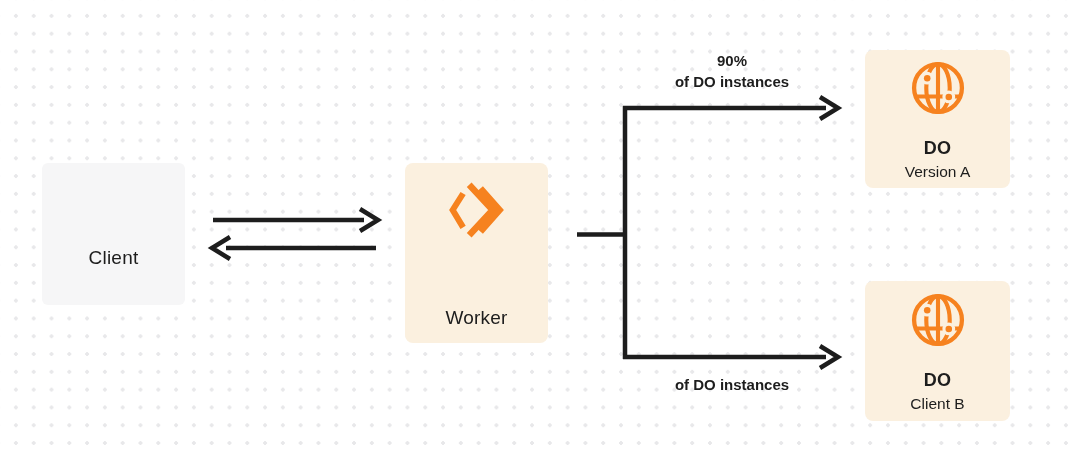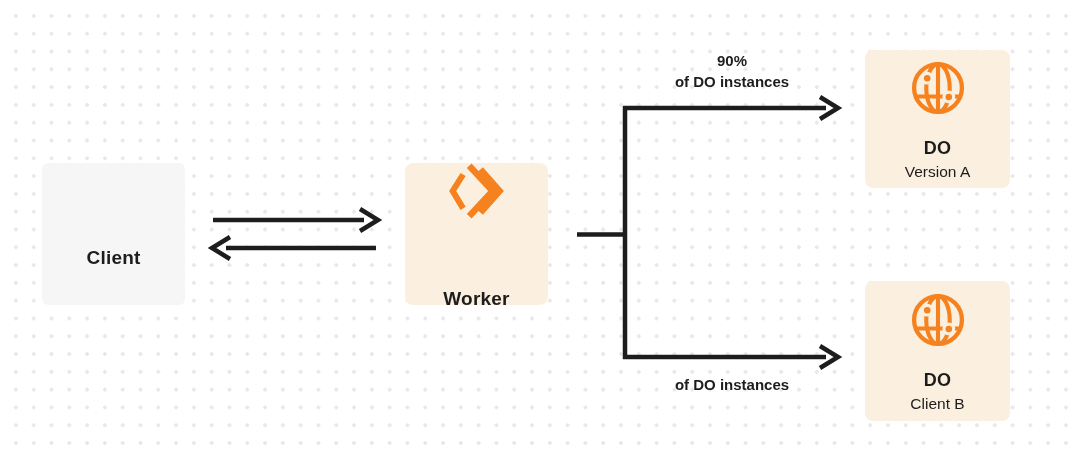--- a/index.html
+++ b/index.html
@@ -29,34 +29,34 @@
     position:absolute;
     display:flex;flex-direction:column;
     align-items:center;justify-content:center;
     border-radius:8px;
   }
   .node-client{
     left:42px;top:163px;width:143px;height:142px;
     background:var(--node-gray);border-radius:6px;
   }
   .node-worker{
-    left:405px;top:163px;width:143px;height:142px;
+    left:405px;top:163px;width:143px;height:180px;
     background:var(--node-cream);
     gap:12px;
   }
   .node-do-a{
     left:865px;top:50px;width:145px;height:138px;
     background:var(--node-cream);
   }
   .node-do-b{
     left:865px;top:281px;width:145px;height:140px;
     background:var(--node-cream);
   }
   .node-label{
-    font-size:19px;font-weight:700;color:var(--text-dark);
+    font-size:19px;font-weight:400;color:var(--text-dark);
     letter-spacing:.2px;
     margin-top:48px;
   }
   .do-title{
     font-size:18px;font-weight:700;color:var(--text-dark);
     margin-top:16px;letter-spacing:.3px;
   }
   .do-subtitle{
     font-size:15.5px;font-weight:400;color:var(--text-dark);
     margin-top:4px;

